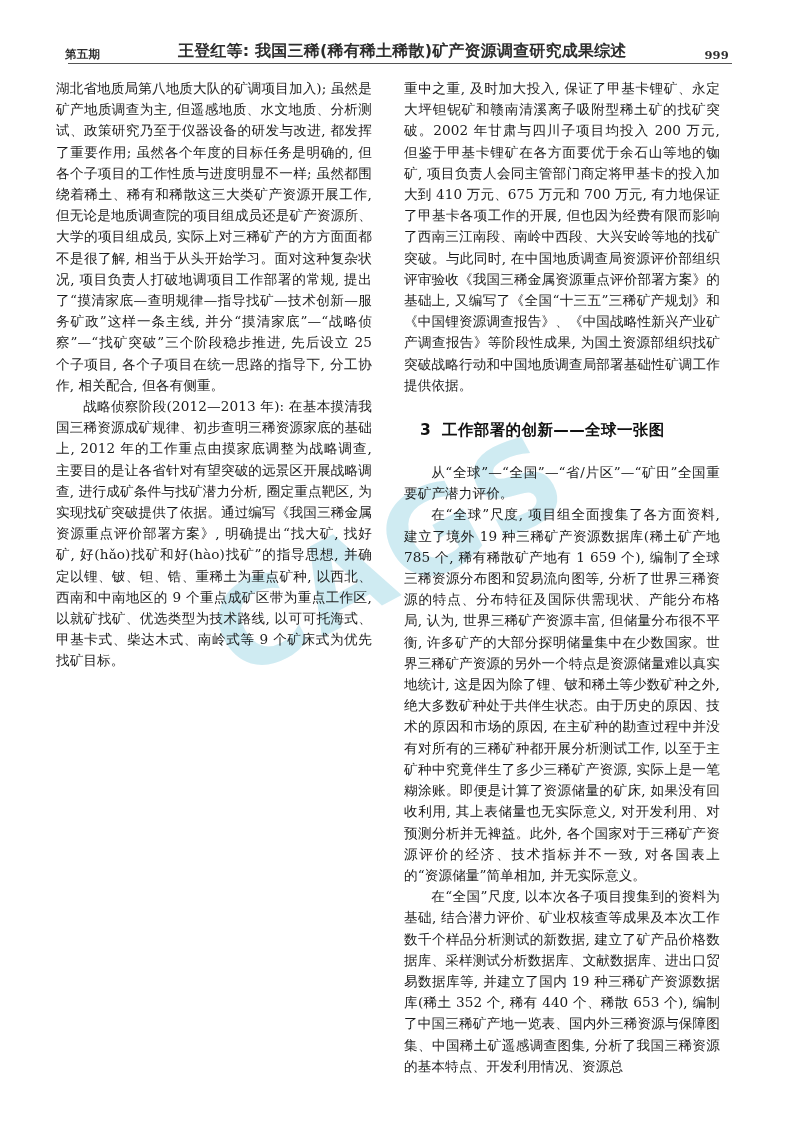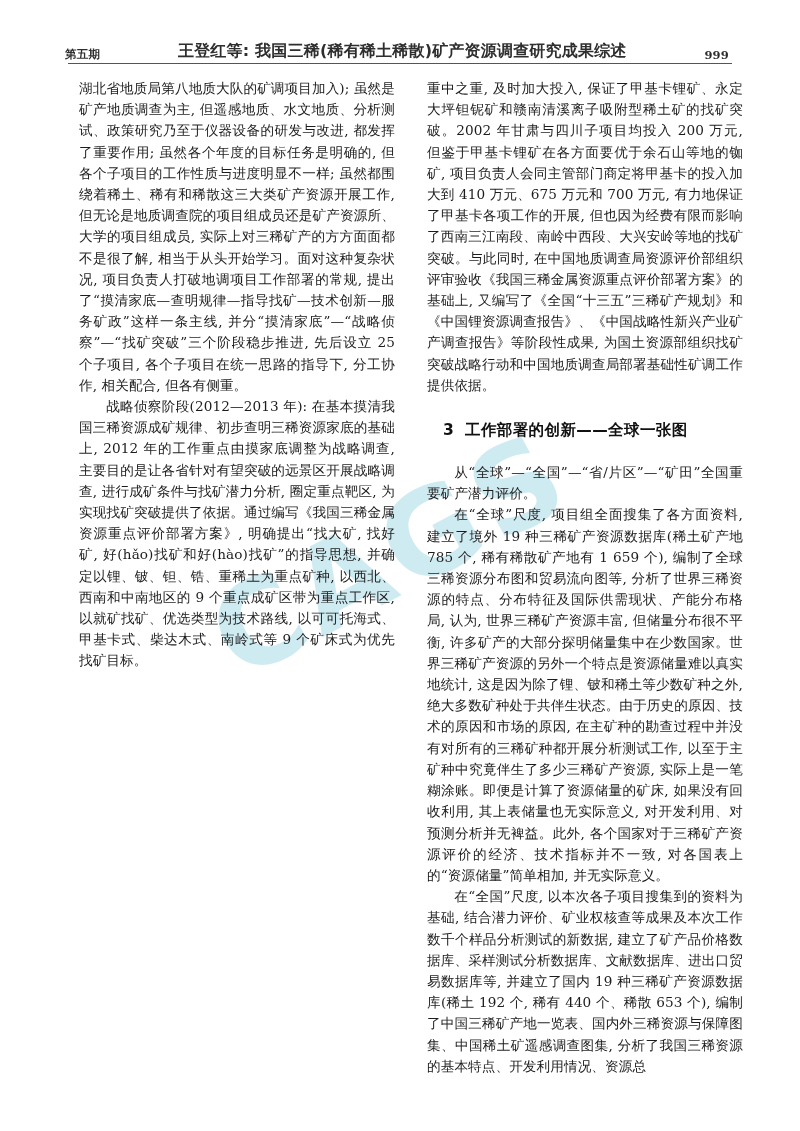--- a/index.html
+++ b/index.html
@@ -78,21 +78,21 @@
     line-height: 250px;
     text-align: center;
     pointer-events: none;
     user-select: none;
     z-index: 5;
   }
 
   
   .columns {
     position: absolute;
-    left: 79px;
+    left: 56px;
     top: 78px;
     width: 664px;
     height: 985px;
     display: flex;
     justify-content: space-between;
     z-index: 10;
   }
   .col {
     width: 316px;
     position: relative;
@@ -150,17 +150,17 @@
       <p class="para">战略侦察阶段(2012—2013 年): 在基本摸清我国三稀资源成矿规律、初步查明三稀资源家底的基础上, 2012 年的工作重点由摸家底调整为战略调查, 主要目的是让各省针对有望突破的远景区开展战略调查, 进行成矿条件与找矿潜力分析, 圈定重点靶区, 为实现找矿突破提供了依据。通过编写《我国三稀金属资源重点评价部署方案》, 明确提出“找大矿, 找好矿, 好(hǎo)找矿和好(hào)找矿”的指导思想, 并确定以锂、铍、钽、锆、重稀土为重点矿种, 以西北、西南和中南地区的 9 个重点成矿区带为重点工作区, 以就矿找矿、优选类型为技术路线, 以可可托海式、甲基卡式、柴达木式、南岭式等 9 个矿床式为优先找矿目标。</p>
     </div>
 
     <div class="col">
       <p class="para noindent">重中之重, 及时加大投入, 保证了甲基卡锂矿、永定大坪钽铌矿和赣南清溪离子吸附型稀土矿的找矿突破。2002 年甘肃与四川子项目均投入 200 万元, 但鉴于甲基卡锂矿在各方面要优于余石山等地的铷矿, 项目负责人会同主管部门商定将甲基卡的投入加大到 410 万元、675 万元和 700 万元, 有力地保证了甲基卡各项工作的开展, 但也因为经费有限而影响了西南三江南段、南岭中西段、大兴安岭等地的找矿突破。与此同时, 在中国地质调查局资源评价部组织评审验收《我国三稀金属资源重点评价部署方案》的基础上, 又编写了《全国“十三五”三稀矿产规划》和《中国锂资源调查报告》、《中国战略性新兴产业矿产调查报告》等阶段性成果, 为国土资源部组织找矿突破战略行动和中国地质调查局部署基础性矿调工作提供依据。</p>
       <h2 class="section-head">
         <span class="sec-num">3</span><span>工作部署的创新——全球一张图</span>
       </h2>
       <p class="para">从“全球”—“全国”—“省/片区”—“矿田”全国重要矿产潜力评价。</p>
       <p class="para">在“全球”尺度, 项目组全面搜集了各方面资料, 建立了境外 19 种三稀矿产资源数据库(稀土矿产地 785 个, 稀有稀散矿产地有 1 659 个), 编制了全球三稀资源分布图和贸易流向图等, 分析了世界三稀资源的特点、分布特征及国际供需现状、产能分布格局, 认为, 世界三稀矿产资源丰富, 但储量分布很不平衡, 许多矿产的大部分探明储量集中在少数国家。世界三稀矿产资源的另外一个特点是资源储量难以真实地统计, 这是因为除了锂、铍和稀土等少数矿种之外, 绝大多数矿种处于共伴生状态。由于历史的原因、技术的原因和市场的原因, 在主矿种的勘查过程中并没有对所有的三稀矿种都开展分析测试工作, 以至于主矿种中究竟伴生了多少三稀矿产资源, 实际上是一笔糊涂账。即便是计算了资源储量的矿床, 如果没有回收利用, 其上表储量也无实际意义, 对开发利用、对预测分析并无裨益。此外, 各个国家对于三稀矿产资源评价的经济、技术指标并不一致, 对各国表上的“资源储量”简单相加, 并无实际意义。</p>
-      <p class="para">在“全国”尺度, 以本次各子项目搜集到的资料为基础, 结合潜力评价、矿业权核查等成果及本次工作数千个样品分析测试的新数据, 建立了矿产品价格数据库、采样测试分析数据库、文献数据库、进出口贸易数据库等, 并建立了国内 19 种三稀矿产资源数据库(稀土 192 个, 稀有 440 个、稀散 653 个), 编制了中国三稀矿产地一览表、国内外三稀资源与保障图集、中国稀土矿遥感调查图集, 分析了我国三稀资源的基本特点、开发利用情况、资源总</p>
+      <p class="para">在“全国”尺度, 以本次各子项目搜集到的资料为基础, 结合潜力评价、矿业权核查等成果及本次工作数千个样品分析测试的新数据, 建立了矿产品价格数据库、采样测试分析数据库、文献数据库、进出口贸易数据库等, 并建立了国内 19 种三稀矿产资源数据库(稀土 352 个, 稀有 440 个、稀散 653 个), 编制了中国三稀矿产地一览表、国内外三稀资源与保障图集、中国稀土矿遥感调查图集, 分析了我国三稀资源的基本特点、开发利用情况、资源总</p>
     </div>
 
   </div>
 </div>
 
 </body></html>

